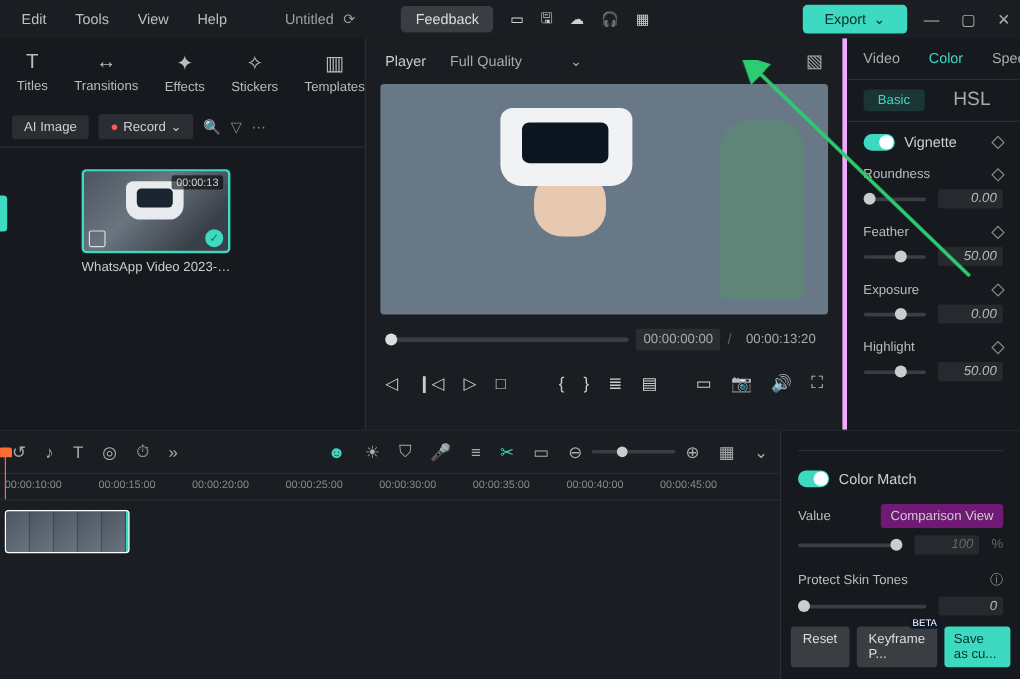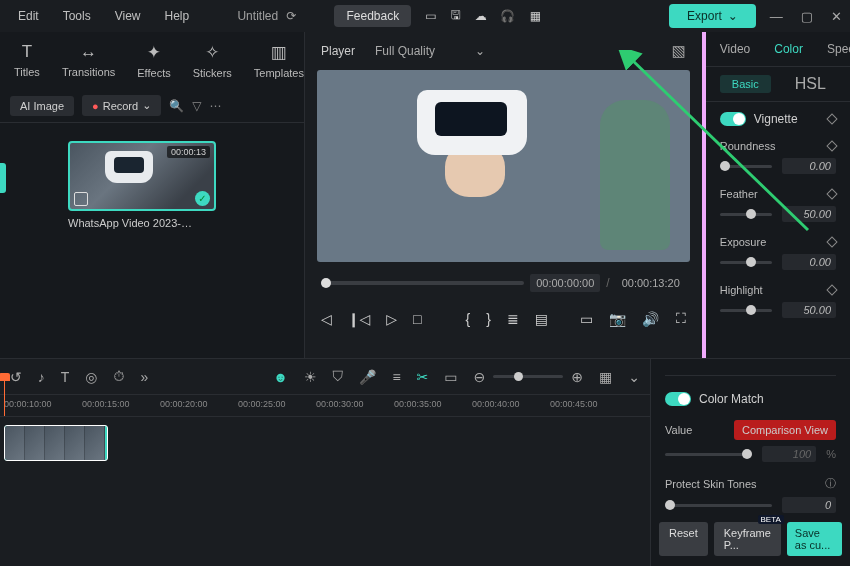--- a/index.html
+++ b/index.html
@@ -16,21 +16,21 @@
 .left-panel { width: 305px; display: flex; flex-direction: column; border-right: 1px solid #2a2d32; background: #16191d; }
 .tool-tabs { display: flex; padding: 6px 8px; gap: 10px; justify-content: space-around; }
 .tool-tab { display: flex; flex-direction: column; align-items: center; gap: 4px; padding: 4px 6px; cursor: pointer; font-size: 11px; color: #bbb;}
 .tool-tab .ic { font-size: 17px; }
 .lib-bar { display: flex; align-items: center; padding: 6px 10px; gap: 8px; border-bottom: 1px solid #2a2d32;}
 .lib-pill { background: #2a2d32; padding: 4px 10px; border-radius: 3px; font-size: 11px; display: flex; align-items: center; gap: 4px;}
 .search-inp { flex: 1; background: transparent; border: none; color: #888; font-size: 12px; outline: none;}
 .media-area { flex: 1; padding: 18px; display: flex; align-items: flex-start; position: relative;}
 .accent-bar { position: absolute; left: 0; top: 40px; width: 6px; height: 30px; background: #3dd9c1; border-radius: 0 3px 3px 0;}
 .clip-card { width: 128px; margin-left: 50px;}
-.clip-thumb { width: 148px; height: 70px; border: 2px solid #3dd9c1; border-radius: 4px; background: linear-gradient(135deg,#4a5560 0%,#6a7580 40%,#3a4048 80%); position: relative; overflow: hidden; text-align: center;}
+.clip-thumb { width: 124px; height: 70px; border: 2px solid #3dd9c1; border-radius: 4px; background: linear-gradient(135deg,#4a5560 0%,#6a7580 40%,#3a4048 80%); position: relative; overflow: hidden; text-align: center;}
 .clip-thumb::before { content:''; position:absolute; left:35px; top:8px; width:48px; height:32px; background:#e8ebee; border-radius:6px 6px 12px 12px; }
 .clip-thumb::after { content:''; position:absolute; left:44px; top:14px; width:30px; height:16px; background:#1a2530; border-radius:4px; }
 .clip-dur { position: absolute; top: 3px; right: 4px; background: rgba(0,0,0,0.6); padding: 1px 4px; font-size: 9px; border-radius: 2px;}
 .clip-check { position: absolute; bottom: 3px; right: 4px; width: 15px; height: 15px; background: #3dd9c1; border-radius: 50%; color:#083; font-size:10px; display:flex;align-items:center;justify-content:center;}
 .clip-ic-bl { position: absolute; bottom: 3px; left: 4px; width:14px;height:14px;border:1px solid #ddd;border-radius:2px;}
 .clip-name { font-size: 11px; color: #ccc; margin-top: 6px; text-align: center; white-space: nowrap; overflow: hidden; text-overflow: ellipsis;}
 
 .player-panel { flex: 1; display: flex; flex-direction: column; background: #1a1d21; padding: 0 4px;}
 .player-head { display: flex; align-items: center; padding: 8px 12px; gap: 12px;}
 .player-title { color: #ccc; }
@@ -59,21 +59,21 @@
 .prop-head { display: flex; align-items: center; justify-content: space-between;}
 .prop-label { color: #bbb; font-size: 11px;}
 .diamond { width: 8px; height: 8px; border: 1px solid #888; transform: rotate(45deg);}
 .slider-row { display: flex; align-items: center; gap: 10px;}
 .slider { flex: 1; height: 3px; background: #3a3d42; border-radius: 2px; position: relative;}
 .slider-knob { position: absolute; top: -4px; width: 10px; height: 10px; background: #ccc; border-radius: 50%;}
 .slider-val { width: 54px; text-align: right; font-size: 11px; color: #bbb; background:#26292e; padding: 2px 5px; border-radius: 2px; font-style: italic;}
 .toggle { width: 26px; height: 14px; background: #3dd9c1; border-radius: 7px; position: relative;}
 .toggle::after { content:''; position:absolute; right:1px; top:1px; width:12px;height:12px; background:#fff; border-radius:50%;}
 .toggle-row { display: flex; align-items: center; gap: 8px;}
-.cmp-btn { background: #b91c1c; padding:4px 8px; border-radius:3px; font-size:11px; color:#ccc;}
+.cmp-btn { background: #701a75; padding:4px 8px; border-radius:3px; font-size:11px; color:#ccc;}
 .section-rule { height:1px; background:#2a2d32; margin: 2px 0;}
 
 .timeline-area { height: 208px; border-top: 1px solid #2a2d32; display: flex;}
 .timeline-main { flex: 1; background: #1a1d21; display: flex; flex-direction: column;}
 .tl-toolbar { height: 36px; display: flex; align-items: center; padding: 0 10px; gap: 16px; color: #aaa; font-size: 14px; border-bottom: 1px solid #2a2d32;}
 .tl-toolbar .fill { flex: 1;}
 .tl-zoom { display:flex; align-items:center; gap:8px;}
 .tl-zoom-track{ width:70px; height:3px; background:#3a3d42; border-radius:2px; position:relative;}
 .tl-zoom-knob{position:absolute;left:30%;top:-3px;width:9px;height:9px;background:#ccc;border-radius:50%;}
 .tl-ruler { height: 22px; display: flex; font-size: 9px; color: #888; position:relative; padding-left: 4px; border-bottom:1px solid #2a2d32;}

